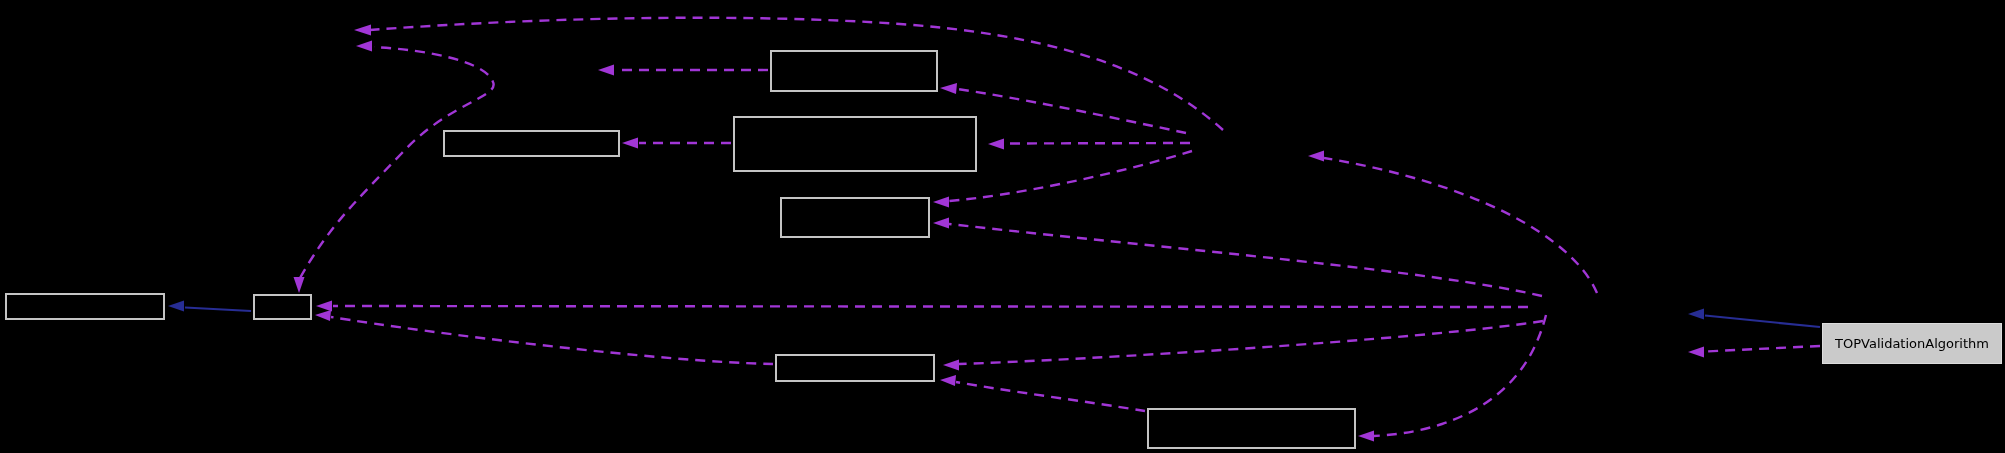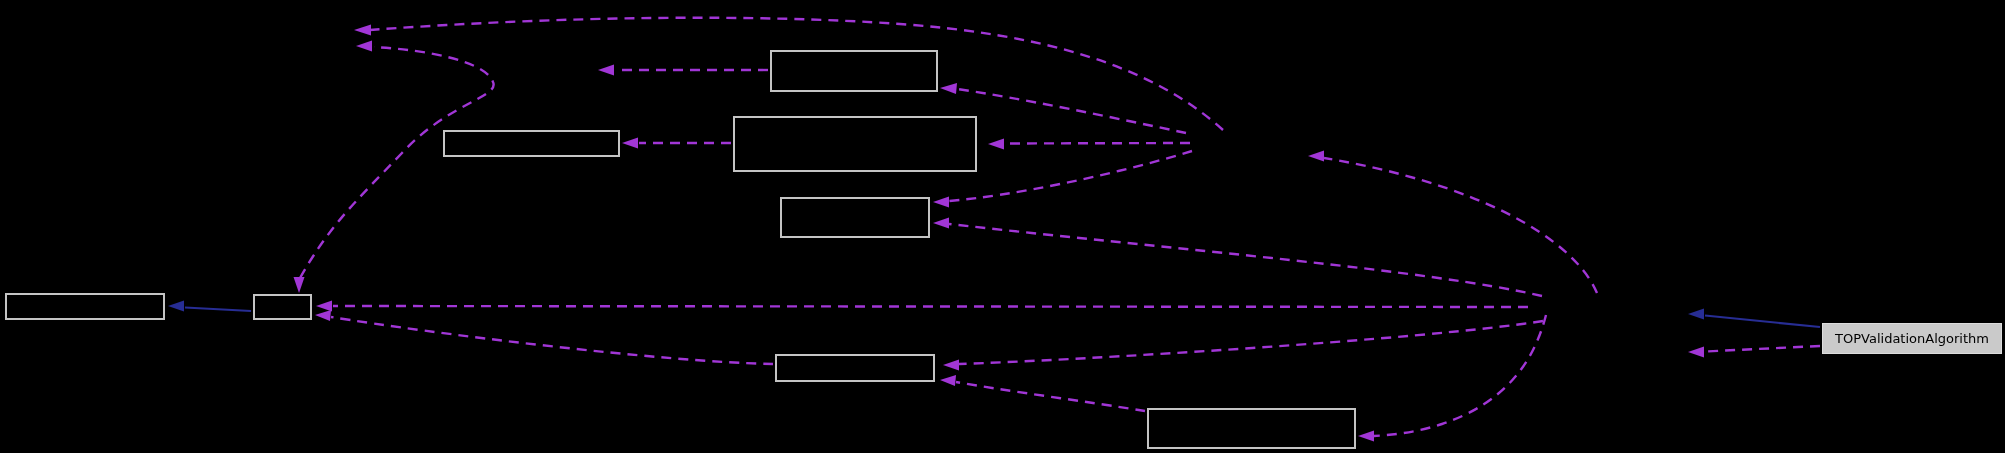--- a/index.html
+++ b/index.html
@@ -120,17 +120,17 @@
 
   <div class="node" style="left:770px;top:50px;width:168px;height:42px;"></div>
   <div class="node" style="left:733px;top:116px;width:244px;height:56px;"></div>
   <div class="node" style="left:443px;top:130px;width:177px;height:27px;"></div>
   <div class="node" style="left:780px;top:197px;width:150px;height:41px;"></div>
   <div class="node" style="left:5px;top:293px;width:160px;height:27px;"></div>
   <div class="node" style="left:253px;top:294px;width:59px;height:26px;"></div>
   <div class="node" style="left:775px;top:354px;width:160px;height:28px;"></div>
   <div class="node" style="left:1147px;top:408px;width:209px;height:41px;"></div>
 
-  <div class="main-node" style="left:1822px;top:323px;width:180px;height:31px;">
+  <div class="main-node" style="left:1822px;top:323px;width:180px;height:41px;">
     <span>TOPValidationAlgorithm</span>
   </div>
 
 </div>
 
 </body></html>

